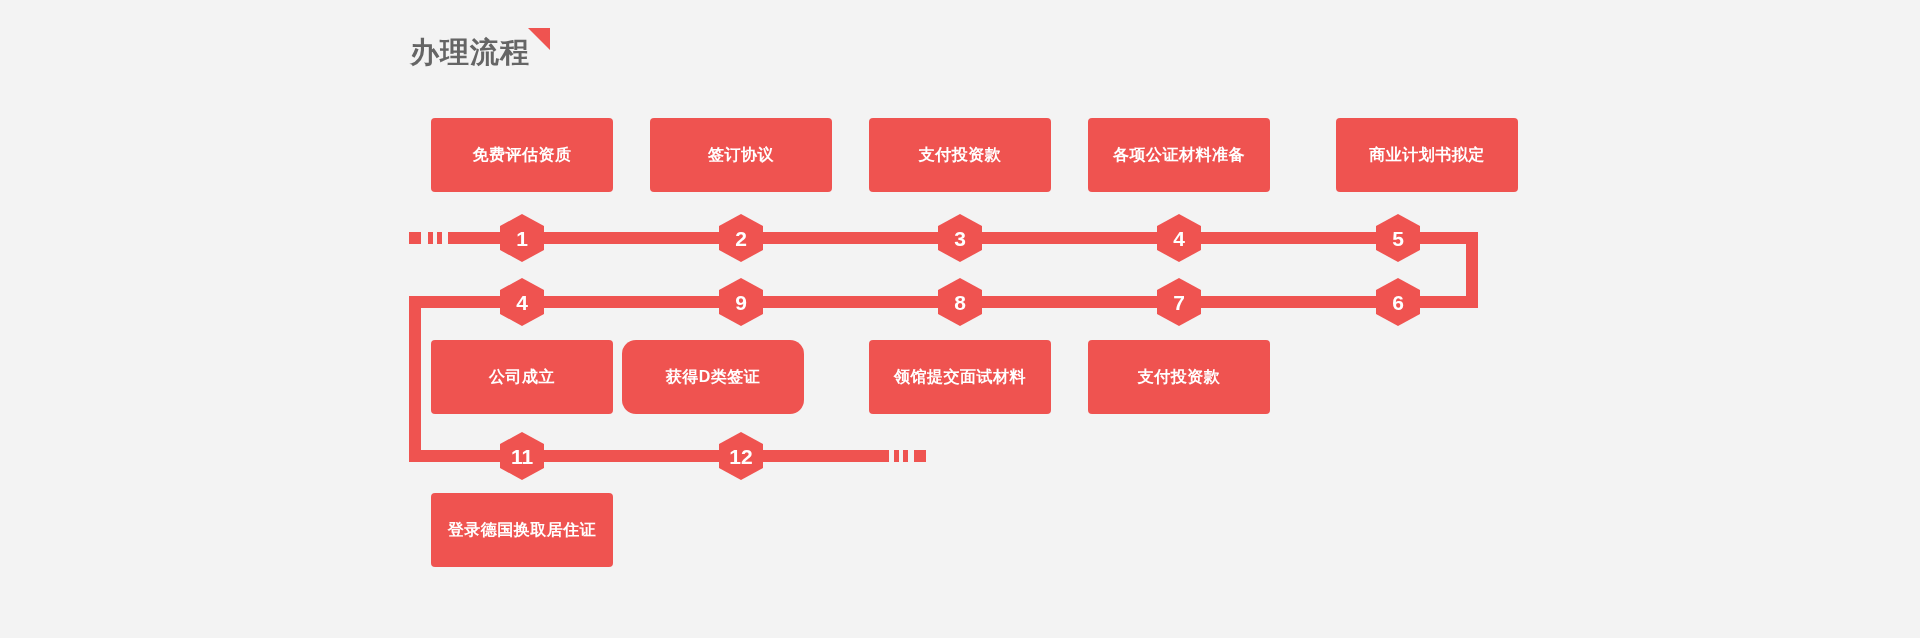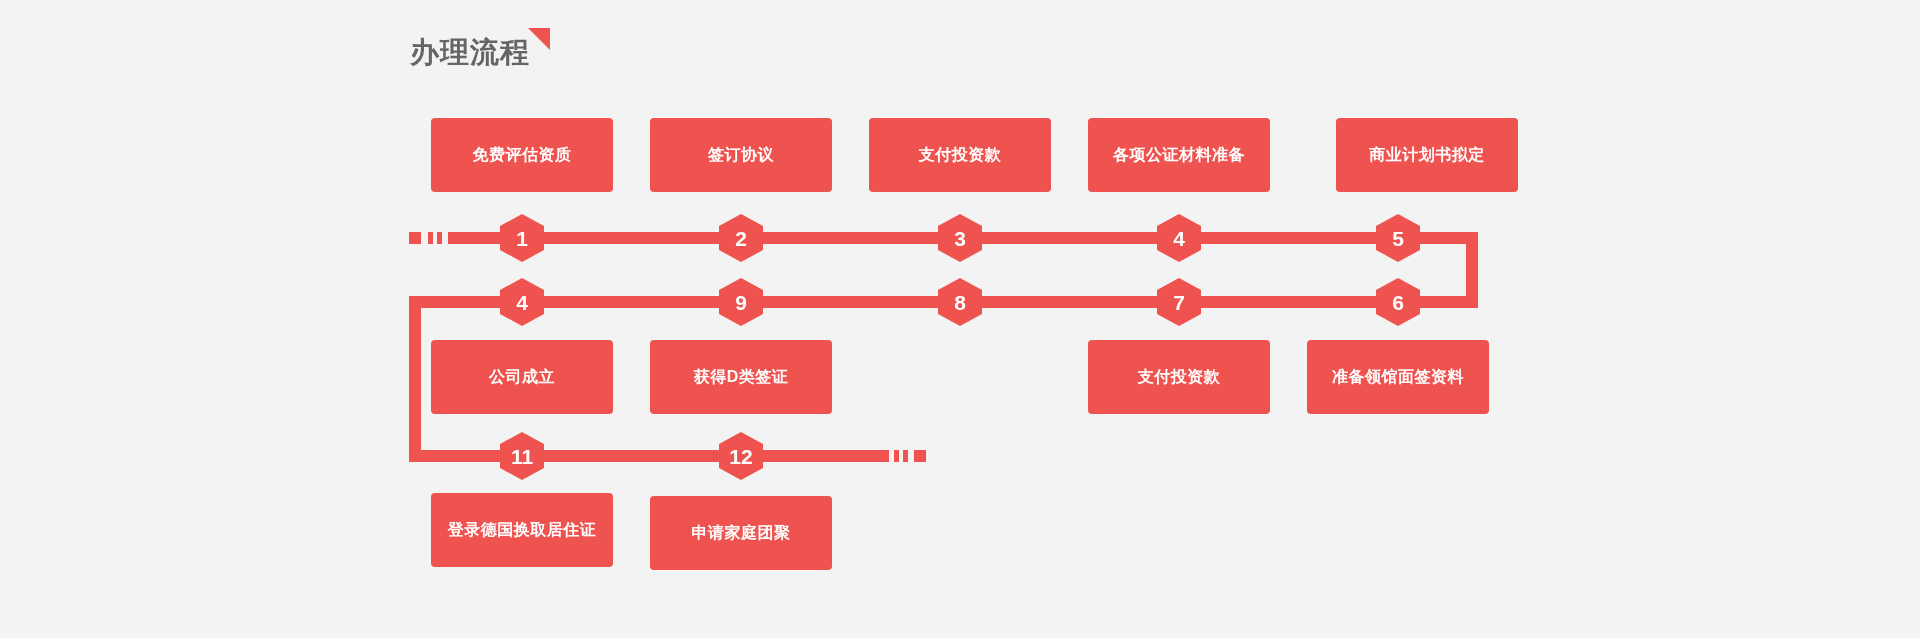--- a/index.html
+++ b/index.html
@@ -139,23 +139,22 @@
   <div class="node" style="left:1157px; top:214px;">4</div>
   <div class="node" style="left:1376px; top:214px;">5</div>
 
   <div class="node" style="left:500px;  top:278px;">4</div>
   <div class="node" style="left:719px;  top:278px;">9</div>
   <div class="node" style="left:938px;  top:278px;">8</div>
   <div class="node" style="left:1157px; top:278px;">7</div>
   <div class="node" style="left:1376px; top:278px;">6</div>
 
   <div class="box" style="left:431px; top:340px;">公司成立</div>
-  <div class="box" style="left:650px; top:340px;">获得D类签证</div>
+  <div class="box" style="left:622px; top:340px;border-radius:14px;">获得D类签证</div>
+  <div class="box" style="left:869px; top:340px;">领馆提交面试材料</div>
   <div class="box" style="left:1088px; top:340px;">支付投资款</div>
-  <div class="box" style="left:1307px; top:340px;">准备领馆面签资料</div>
 
   <div class="node" style="left:500px; top:432px;">11</div>
   <div class="node" style="left:719px; top:432px;text-align:right;">12</div>
 
   <div class="box" style="left:431px; top:493px;">登录德国换取居住证</div>
-  <div class="box" style="left:650px; top:496px;">申请家庭团聚</div>
 
 </div>
 
 </body></html>

